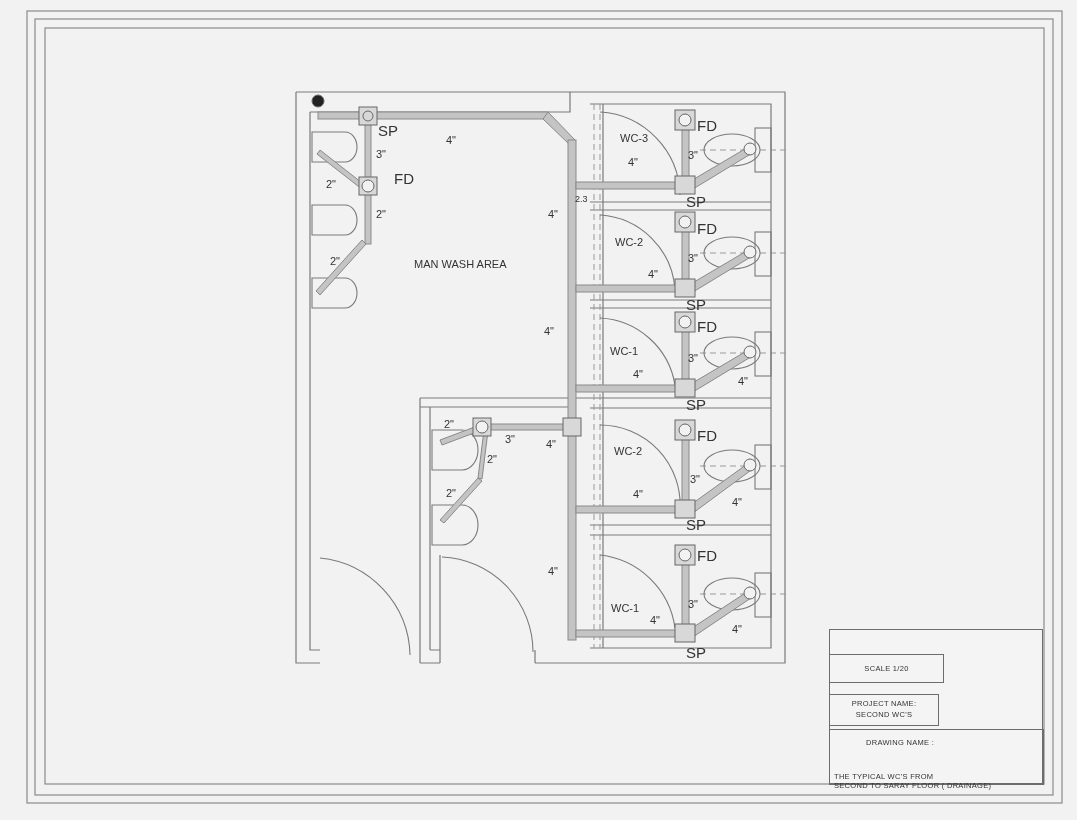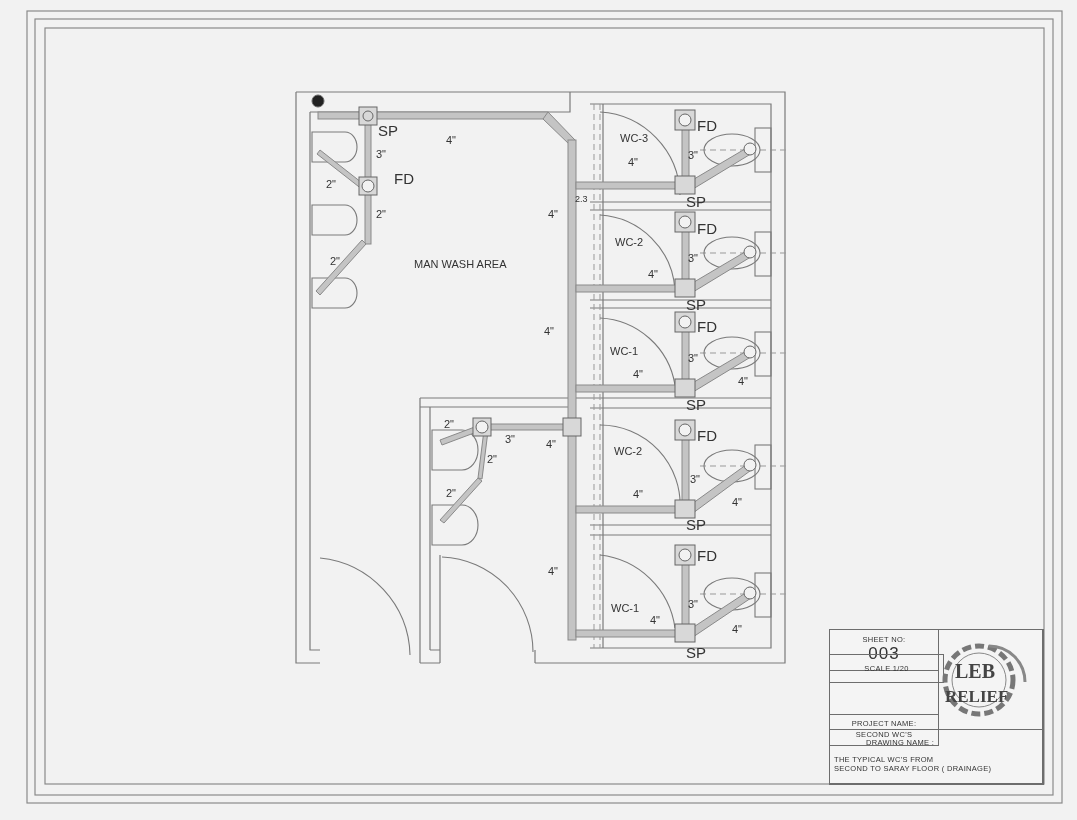--- a/index.html
+++ b/index.html
@@ -191,39 +191,26 @@
 
     <text x="444" y="428" font-size="11">2"</text>
     <text x="505" y="443" font-size="11">3"</text>
     <text x="487" y="463" font-size="11">2"</text>
     <text x="446" y="497" font-size="11">2"</text>
   </g>
 </svg>
 
 
 <div class="tb" style="left:829px; top:629px; width:214px; height:155px;">
-  <div class="tb-cell" style="left:-1px; top:-1px; width:110px; height:42px;">
-    <div class="t-small" style="margin-top:5px;">SHEET NO:</div>
-    <div class="t-big">003</div>
-  </div>
   <div class="tb-cell" style="left:-1px; top:24px; width:115px; height:29px;">
     <div class="t-small" style="margin-top:9px;">SCALE 1/20</div>
   </div>
-  <div class="tb-cell" style="left:-1px; top:84px; width:110px; height:32px;">
+  <div class="tb-cell" style="left:-1px; top:64px; width:110px; height:32px;">
     <div class="t-small" style="margin-top:4px;">PROJECT NAME:</div>
     <div class="t-small" style="margin-top:2px;">SECOND WC'S</div>
   </div>
-  <div class="tb-cell" style="left:108px; top:-1px; width:106px; height:101px;">
-    <svg width="104" height="99" viewBox="0 0 104 99">
-      <circle cx="40" cy="50" r="34" fill="none" stroke="#777" stroke-width="5" stroke-dasharray="9,4"></circle>
-      <circle cx="40" cy="50" r="27" fill="#f4f4f4" stroke="#888" stroke-width="1"></circle>
-      <path d="M50 16 A36 36 0 0 1 86 52" fill="none" stroke="#888" stroke-width="3"></path>
-      <text x="16" y="48" font-size="20" font-weight="bold" style="fill:#444; font-family:'Liberation Serif', serif;">LEB</text>
-      <text x="6" y="72" font-size="17" font-weight="bold" style="fill:#444; font-family:'Liberation Serif', serif;">RELIEF</text>
-    </svg>
-  </div>
   <div class="tb-cell tb-left" style="left:-1px; top:99px; width:215px; height:56px;">
     <div class="t-small" style="margin-top:8px;padding-left:32px;">DRAWING NAME :</div>
-    <div class="t-small" style="margin-top:8px;">THE TYPICAL WC'S FROM</div>
+    <div class="t-small" style="margin-top:25px;">THE TYPICAL WC'S FROM</div>
     <div class="t-small">SECOND TO SARAY FLOOR ( DRAINAGE)</div>
   </div>
 </div>
 </div>
 
 </body></html>

